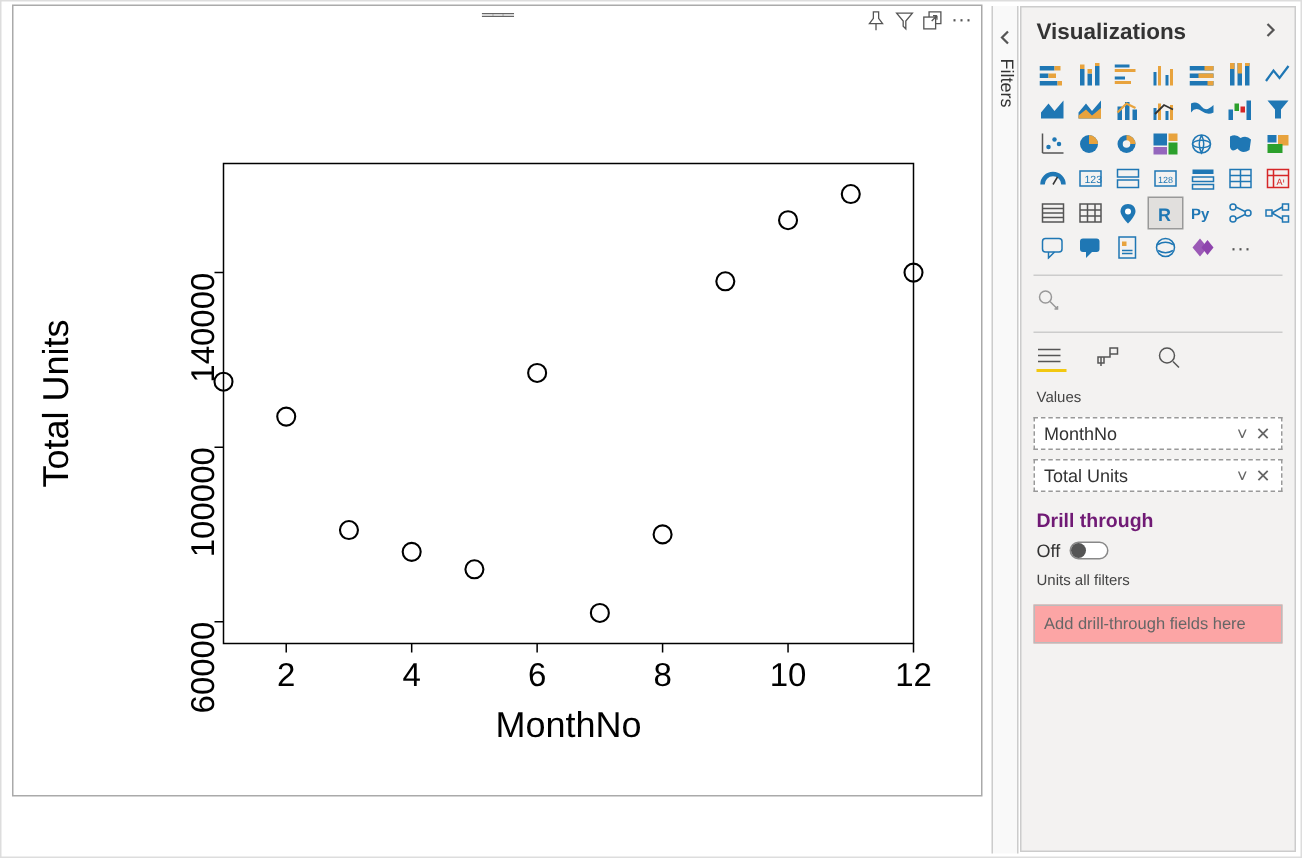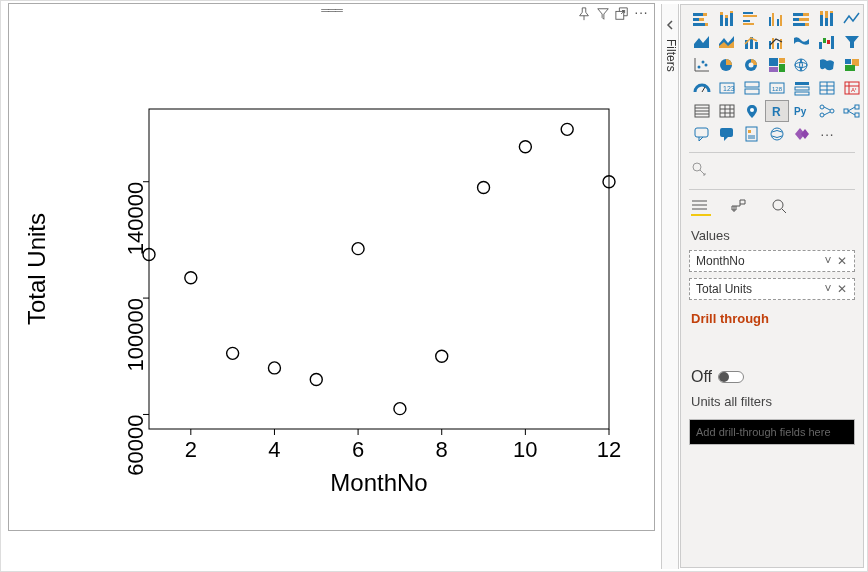--- a/index.html
+++ b/index.html
@@ -15,30 +15,30 @@
 .viz-pane { position: absolute; left: 679px; top: 3px; right: 3px; bottom: 3px; background: #f3f2f1; border: 1px solid #ccc; overflow: hidden; display: flex; flex-direction: column; }
 .viz-header { display: flex; justify-content: space-between; align-items: center; padding: 8px 10px 6px; font-size: 15px; font-weight: 700; color: #333; }
 .viz-grid { display: grid; grid-template-columns: repeat(7, 22px); gap: 3px; padding: 4px 10px; }
 .viz-cell { width: 22px; height: 20px; display: flex; align-items: center; justify-content: center; cursor: pointer; }
 .viz-cell svg { width: 18px; height: 16px; }
 .viz-cell.selected { outline: 1px solid #999; background: #e1dfdd; }
 .divider { border-top: 1px solid #ccc; margin: 4px 8px; }
 .tools-row { display: flex; gap: 20px; padding: 4px 10px 8px; align-items: center; }
 .tools-row .tool { width: 20px; height: 18px; cursor: pointer; color: #555; }
 .tools-row .tool.active { border-bottom: 2px solid #f2c811; padding-bottom: 4px; }
-.section-label { font-size: 13px; color: #444; padding: 4px 10px; }
+.section-label { font-size: 10px; color: #444; padding: 4px 10px; }
 .field-well { margin: 3px 8px; border: 1px dashed #999; background: #fff; display: flex; justify-content: space-between; align-items: center; padding: 3px 6px; font-size: 12px; color: #333; }
 .field-well .chips { color: #666; letter-spacing: 1px; }
-.drill-header { font-size: 13px; font-weight: 600; color: #c2410c; padding: 8px 10px 2px; }
-.toggle-row { display: flex; align-items: center; gap: 6px; padding: 4px 10px; font-size: 16px; color: #333; margin-top: 36px; }
+.drill-header { font-size: 13px; font-weight: 600; color: #701a75; padding: 8px 10px 2px; }
+.toggle-row { display: flex; align-items: center; gap: 6px; padding: 4px 10px; font-size: 12px; color: #333; }
 .toggle { width: 26px; height: 12px; background: #fff; border: 1px solid #888; border-radius: 7px; position: relative; cursor: pointer; }
 .toggle-knob { width: 10px; height: 10px; background: #555; border-radius: 50%; position: absolute; top: 0; }
 .toggle.off .toggle-knob { left: 0; }
 .toggle.on .toggle-knob { right: 0; }
-.drop-zone { margin: 6px 8px; border: 1px solid #bbb; background: #000000; font-size: 11px; color: #666; padding: 6px; }
+.drop-zone { margin: 6px 8px; border: 1px solid #bbb; background: #fca5a5; font-size: 11px; color: #666; padding: 6px; }
 </style>
 </head>
 <body>
 
 <div class="main-area">
   <span class="drag-handle">═══</span>
   <div class="visual-toolbar">
     <span>
       <svg width="14" height="14" viewBox="0 0 16 16" fill="none" stroke="#555" stroke-width="1">
           <path d="M6 1 L10 1 L10 6 L13 10 L3 10 L6 6 Z M8 10 L8 15"></path>
@@ -99,20 +99,28 @@
 <div class="filters-rail">
   <span class="chev">
     <svg width="12" height="12" viewBox="0 0 12 12" fill="none" stroke="#555" stroke-width="1.5">
         <path d="M8 2 L4 6 L8 10"></path>
       </svg>
   </span>
   <span class="filters-rail-label">Filters</span>
 </div>
 
 <div class="viz-pane">
+  <div class="viz-header">
+    <span>Visualizations</span>
+    <span>
+      <svg width="12" height="12" viewBox="0 0 12 12" fill="none" stroke="#555" stroke-width="1.5">
+          <path d="M4 2 L8 6 L4 10"></path>
+        </svg>
+    </span>
+  </div>
 
   <div class="viz-grid">
 
     <div class="viz-cell">
         <svg viewBox="0 0 18 16">
           <rect x="0" y="2" width="10" height="3" fill="#1f77b4"></rect>
           <rect x="10" y="2" width="4" height="3" fill="#e8a33d"></rect>
           <rect x="0" y="7" width="6" height="3" fill="#1f77b4"></rect>
           <rect x="6" y="7" width="5" height="3" fill="#e8a33d"></rect>
           <rect x="0" y="12" width="12" height="3" fill="#1f77b4"></rect>

